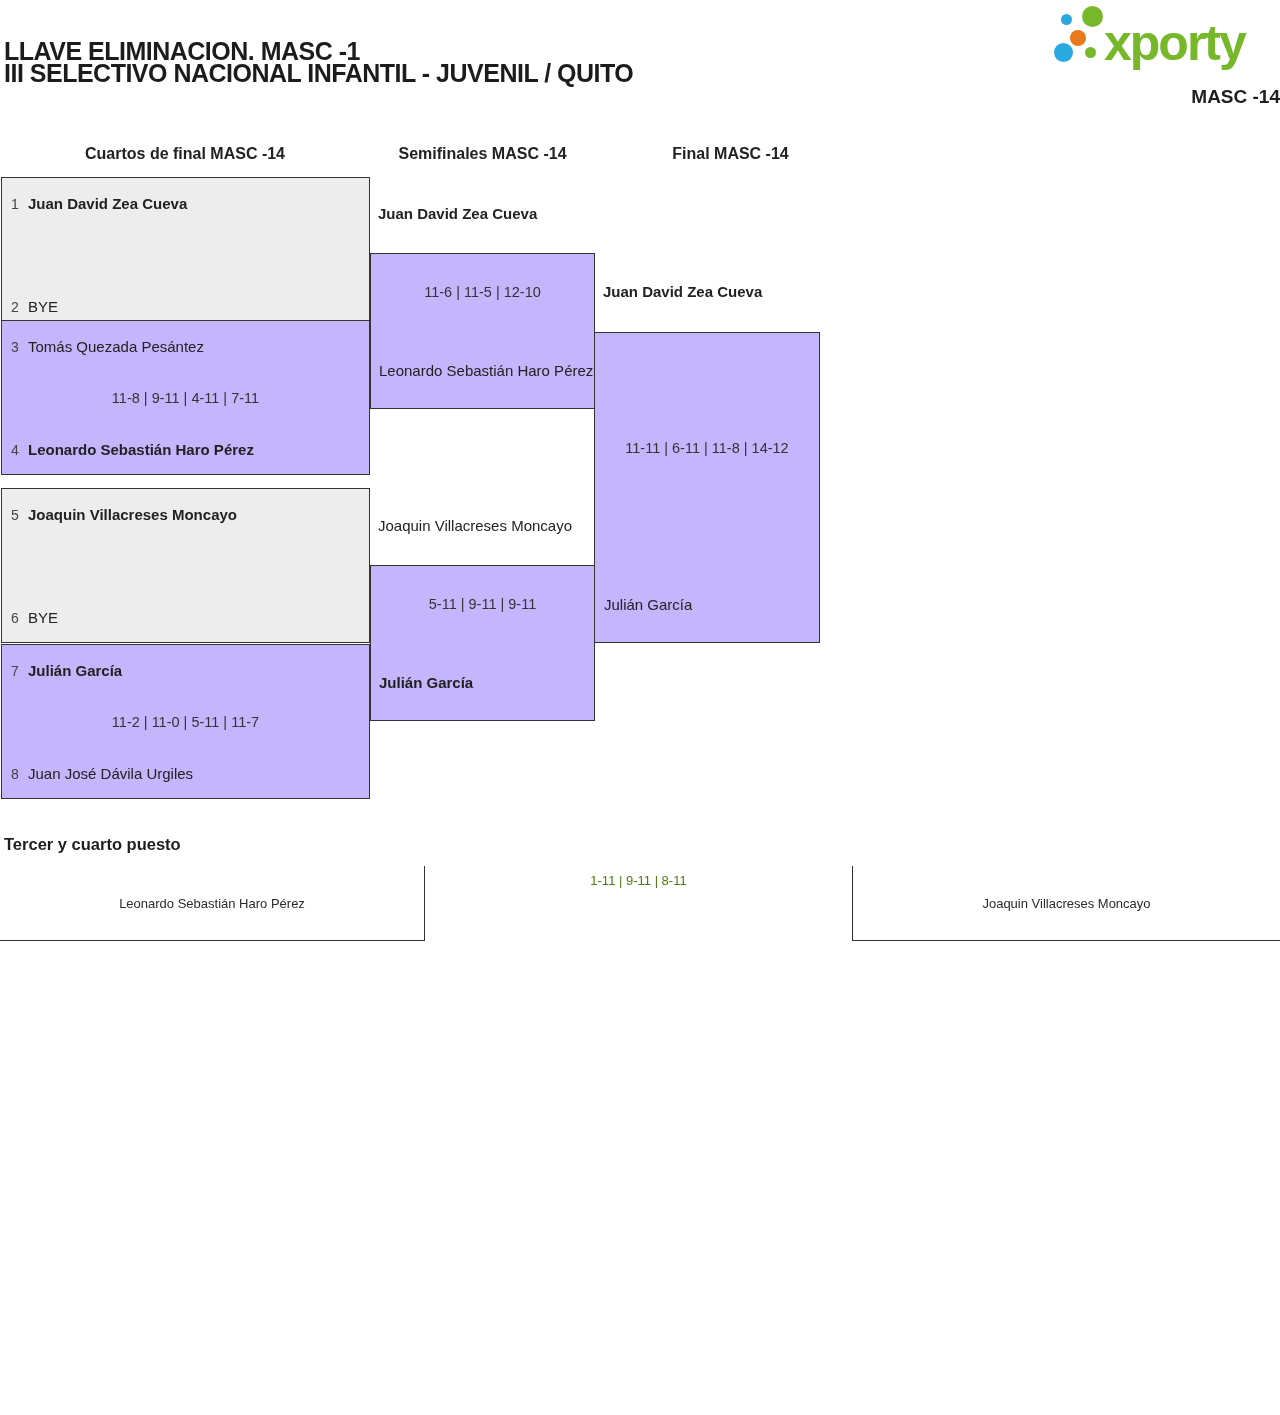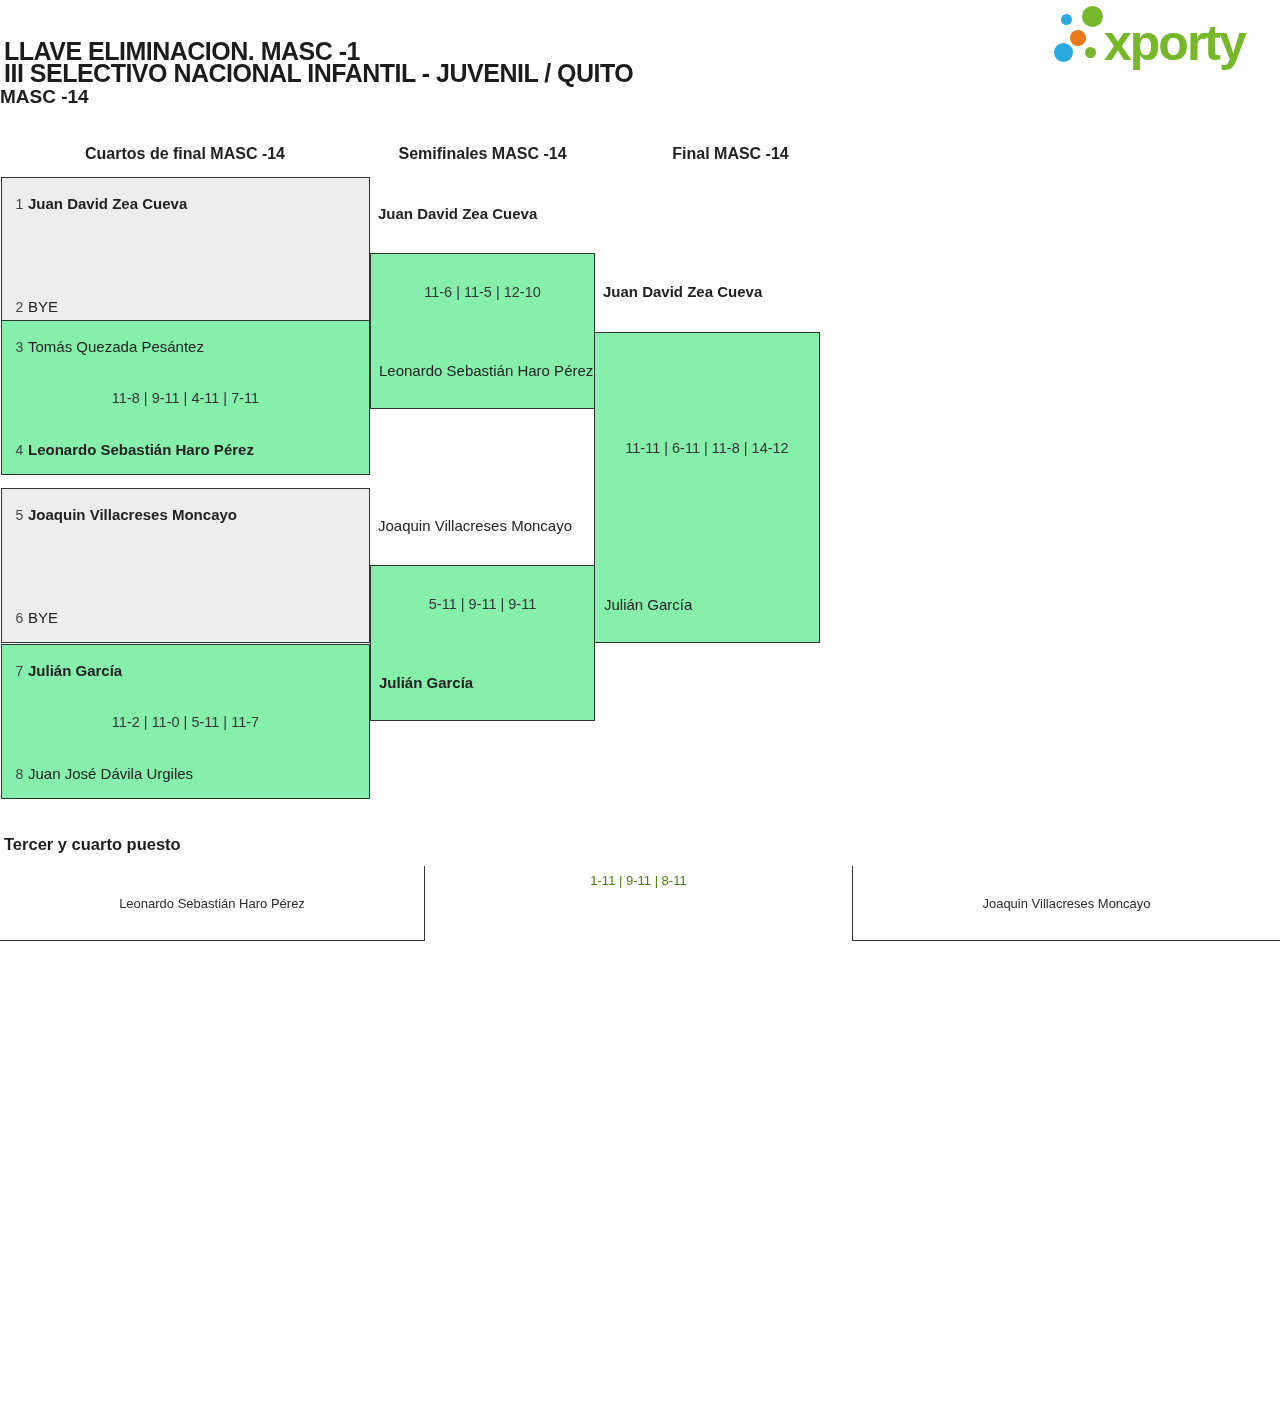--- a/index.html
+++ b/index.html
@@ -14,34 +14,34 @@
 
   .logo { position: absolute; left: 1048px; top: 3px; width: 228px; height: 72px; }
   .dot { position: absolute; border-radius: 50%; }
   .dot-blue-sm   { left: 13px; top: 11px; width: 11px; height: 11px; background: #29a9e0; }
   .dot-green-lg  { left: 34px; top: 3px;  width: 21px; height: 21px; background: #76b82a; }
   .dot-orange    { left: 22px; top: 27px; width: 16px; height: 16px; background: #e8791c; }
   .dot-blue-lg   { left: 6px;  top: 40px; width: 19px; height: 19px; background: #29a9e0; }
   .dot-green-sm  { left: 37px; top: 44px; width: 11px; height: 11px; background: #76b82a; }
   .logo-text { position: absolute; left: 56px; top: 13px; font-size: 50px; font-weight: 700; letter-spacing: -2px; color: #76b82a; line-height: 1.1; }
 
-  .category-heading { position: absolute; left: 0; top: 86px; width: 1280px; text-align: left; font-size: 19px; font-weight: 700; color: #1e1e1e; }
+  .category-heading { position: absolute; left: 0; top: 86px; width: 1280px; text-align: right; font-size: 19px; font-weight: 700; color: #1e1e1e; }
 
   .round-header { position: absolute; top: 145px; text-align: center; font-size: 16px; font-weight: 700; color: #222; }
   .rh-qf { left: 0; width: 370px; }
   .rh-sf { left: 370px; width: 225px; }
   .rh-f  { left: 618px; width: 225px; }
 
   
-  .match { position: absolute; border: 1px solid #333; background: #86efac; }
+  .match { position: absolute; border: 1px solid #333; background: #c4b5fd; }
   .match-qf { left: 1px; width: 369px; height: 155px; }
   .qf-1 { top: 177px; } .qf-2 { top: 320px; padding-left: 13px; } .qf-3 { top: 488px; } .qf-4 { top: 644px; }
   .shaded { background: #ededed; }
 
-  .qf-row { position: absolute; left: 9px; white-space: nowrap; font-size: 15px; line-height: 19px; text-align: center; }
+  .qf-row { position: absolute; left: 9px; white-space: nowrap; font-size: 15px; line-height: 19px; }
   .qf-row1 { top: 16px; }
   .qf-row2 { top: 119px; }
   .seed { display: inline-block; width: 17px; font-size: 14px; color: #454545; font-weight: 400; }
   .pname { color: #222; }
   .bold { font-weight: 700; }
   .score { position: absolute; left: 0; right: 0; text-align: center; font-size: 14.5px; color: #333; white-space: nowrap; }
   .qf-score { top: 69px; }
 
   .match-sf { left: 370px; width: 225px; height: 156px; }
   .sf-1 { top: 253px; } .sf-2 { top: 565px; }

